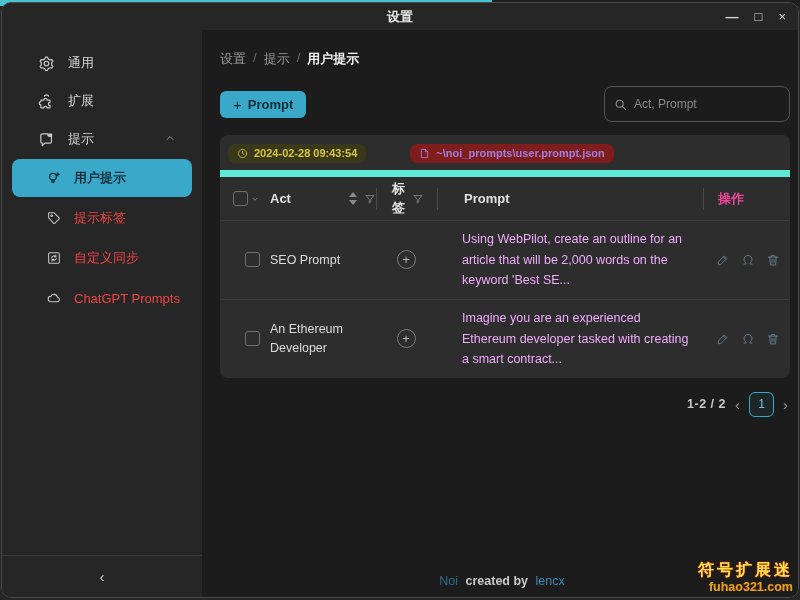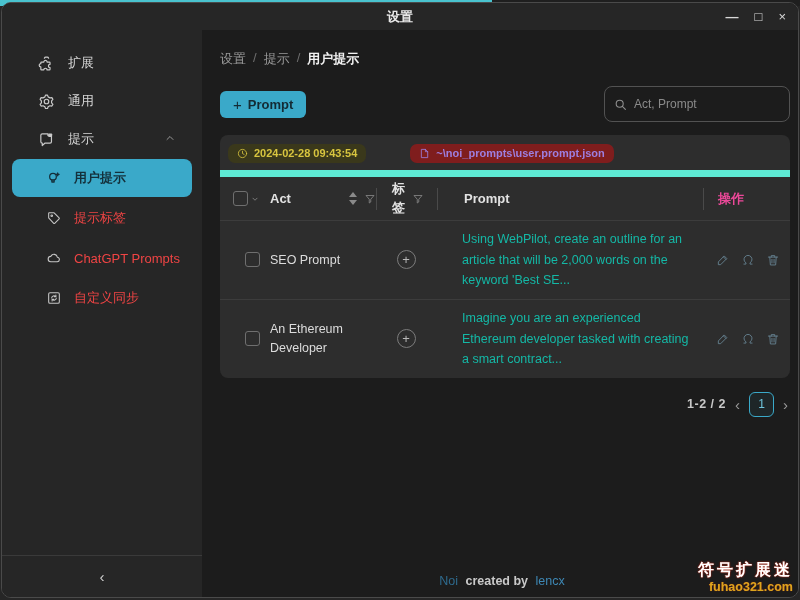--- a/index.html
+++ b/index.html
@@ -97,21 +97,21 @@
     border-right:4px solid transparent; border-top:5px solid #8a8a8a; }
   .funnel svg { width:12px; height:12px; stroke:#8a8a8a; fill:none; stroke-width:1.6;
     stroke-linejoin:round; cursor:pointer; display:block; }
   .vsep { width:1px; height:22px; background:#4a4a4a; flex:0 0 auto; }
   .col-tag { width:60px; flex:0 0 auto; display:flex; align-items:center;
     justify-content:center; gap:5px; padding:0 4px; }
   .col-tag .lbl { width:16px; word-break:break-all; line-height:1.45; text-align:center; }
   .plus-circle { width:19px; height:19px; border:1px solid #7c7c7c; border-radius:50%;
     color:#b8b8b8; display:flex; align-items:center; justify-content:center;
     font-size:13px; line-height:1; cursor:pointer; }
-  .col-prompt { flex:1; padding:8px 10px 8px 26px; line-height:1.65; color:#14b8a6; }
+  .col-prompt { flex:1; padding:8px 10px 8px 26px; line-height:1.65; color:#f0abfc; }
   .col-actions { width:86px; flex:0 0 auto; display:flex; align-items:center; gap:11px;
     padding-left:12px; }
   .col-actions.head { padding-left:14px; color:#ec4899; }
   .action-ic svg { width:14px; height:14px; stroke:#64808f; fill:none; stroke-width:1.6;
     stroke-linecap:round; stroke-linejoin:round; cursor:pointer; display:block; }
 
   
   #pager { width:570px; display:flex; align-items:center; justify-content:flex-end;
     gap:7px; margin-top:14px; color:#c8c8c8; font-size:12.5px; }
   #pager .range { font-weight:bold; letter-spacing:.5px; }
@@ -121,21 +121,21 @@
     justify-content:center; font-size:12px; cursor:pointer; }
 
   
   #footer { position:absolute; left:0; bottom:9px; width:100%; text-align:center;
     font-size:12.5px; color:#c4c4c4; }
   #footer .app { color:#2e6a8d; cursor:pointer; }
   #footer .mid { font-weight:bold; color:#c9c9c9; padding:0 4px; }
   #footer .author { color:#3e88b5; cursor:pointer; }
   #watermark { position:absolute; right:7px; bottom:4px; text-align:right; line-height:1.25;
     pointer-events:none; }
-  #watermark .l1 { font-size:16px; font-weight:bold; letter-spacing:3px; color:#ffffff;
+  #watermark .l1 { font-size:16px; font-weight:bold; letter-spacing:3px; color:#fde047;
     text-shadow:0 0 2px rgba(190,40,20,.85), 0 0 1px rgba(190,40,20,.9); }
   #watermark .l2 { font-size:12.5px; font-weight:bold; color:#dba61d;
     text-shadow:0 0 1px rgba(190,40,20,.8); }
 </style>
 </head>
 <body>
 
 <div id="stage">
   <div id="teal-strip"></div>
   <div id="dark-strip"></div>
@@ -150,32 +150,32 @@
         <span>×</span>
       </div>
     </div>
 
     <div id="body">
 
       <div id="sidebar">
 
         <div class="side-item">
           <svg viewBox="0 0 24 24">
+            <path d="M10.6 3h2.8l.9 2.5 2.5 1.4 2.8-.4 1.4 2.4-1.8 2.1v2.9l1.8 2.1-1.4 2.4-2.8-.4-2.5 1.4-.9 2.5h-2.8l-.9-2.5-2.5-1.4-2.8.4-1.4-2.4 1.8-2.1v-2.9L3 8.9l1.4-2.4 2.8.4 2.5-1.4z"></path>
+            <circle cx="12" cy="12" r="3.2"></circle>
+          </svg>
+          <span>通用</span>
+        </div>
+
+        <div class="side-item">
+          <svg viewBox="0 0 24 24">
             <path d="M5 10h3.2a2.3 2.3 0 1 1 4.6 0H16a1 1 0 0 1 1 1v2.2a2.3 2.3 0 1 0 0 4.6V20a1 1 0 0 1-1 1h-3.2a2.3 2.3 0 1 0-4.6 0H5a1 1 0 0 1-1-1v-3.2a2.3 2.3 0 1 1 0-4.6V11a1 1 0 0 1 1-1z"></path>
             <path d="M9 4.5A2.2 2.2 0 0 1 11.2 3h1.6A2.2 2.2 0 0 1 15 4.5"></path>
           </svg>
           <span>扩展</span>
-        </div>
-
-        <div class="side-item">
-          <svg viewBox="0 0 24 24">
-            <path d="M10.6 3h2.8l.9 2.5 2.5 1.4 2.8-.4 1.4 2.4-1.8 2.1v2.9l1.8 2.1-1.4 2.4-2.8-.4-2.5 1.4-.9 2.5h-2.8l-.9-2.5-2.5-1.4-2.8.4-1.4-2.4 1.8-2.1v-2.9L3 8.9l1.4-2.4 2.8.4 2.5-1.4z"></path>
-            <circle cx="12" cy="12" r="3.2"></circle>
-          </svg>
-          <span>通用</span>
         </div>
 
         <div class="side-item">
           <svg viewBox="0 0 24 24">
             <path d="M4 6a2 2 0 0 1 2-2h8v2.5h3a2 2 0 0 1 2 2V15a2 2 0 0 1-2 2H10l-4 3.5V17H6a2 2 0 0 1-2-2z"></path>
             <rect x="14.5" y="3.5" width="5.5" height="5" rx="1" fill="#c9c9c9" stroke="none"></rect>
           </svg>
           <span>提示</span>
           <span class="chev">
             <svg viewBox="0 0 24 24">
@@ -196,32 +196,32 @@
         <div class="sub-item">
           <svg viewBox="0 0 24 24">
             <path d="M4 11.5V4.8A.8.8 0 0 1 4.8 4h6.7a1 1 0 0 1 .7.3l7.5 7.5a1 1 0 0 1 0 1.4l-6.7 6.7a1 1 0 0 1-1.4 0L4.3 12.2a1 1 0 0 1-.3-.7z"></path>
             <circle cx="8.6" cy="8.6" r="1.2"></circle>
           </svg>
           <span>提示标签</span>
         </div>
 
         <div class="sub-item">
           <svg viewBox="0 0 24 24">
-            <path d="M7 17.5h9.5a3.3 3.3 0 0 0 .5-6.6A5 5 0 0 0 7.4 9.6 3.9 3.9 0 0 0 7 17.5z"></path>
-          </svg>
-          <span>ChatGPT Prompts</span>
-        </div>
-
-        <div class="sub-item">
-          <svg viewBox="0 0 24 24">
             <rect x="4" y="4" width="16" height="16" rx="2"></rect>
             <path d="M8.5 12a3.5 3.5 0 0 1 6-2.2M15.5 12a3.5 3.5 0 0 1-6 2.2"></path>
             <path d="M14.8 7.5v2.4h-2.4M9.2 16.5v-2.4h2.4"></path>
           </svg>
           <span>自定义同步</span>
+        </div>
+
+        <div class="sub-item">
+          <svg viewBox="0 0 24 24">
+            <path d="M7 17.5h9.5a3.3 3.3 0 0 0 .5-6.6A5 5 0 0 0 7.4 9.6 3.9 3.9 0 0 0 7 17.5z"></path>
+          </svg>
+          <span>ChatGPT Prompts</span>
         </div>
 
         <div id="side-bottom">
           <span>‹</span>
         </div>
       </div>
 
       <div id="main">
 
         <div id="breadcrumb">

